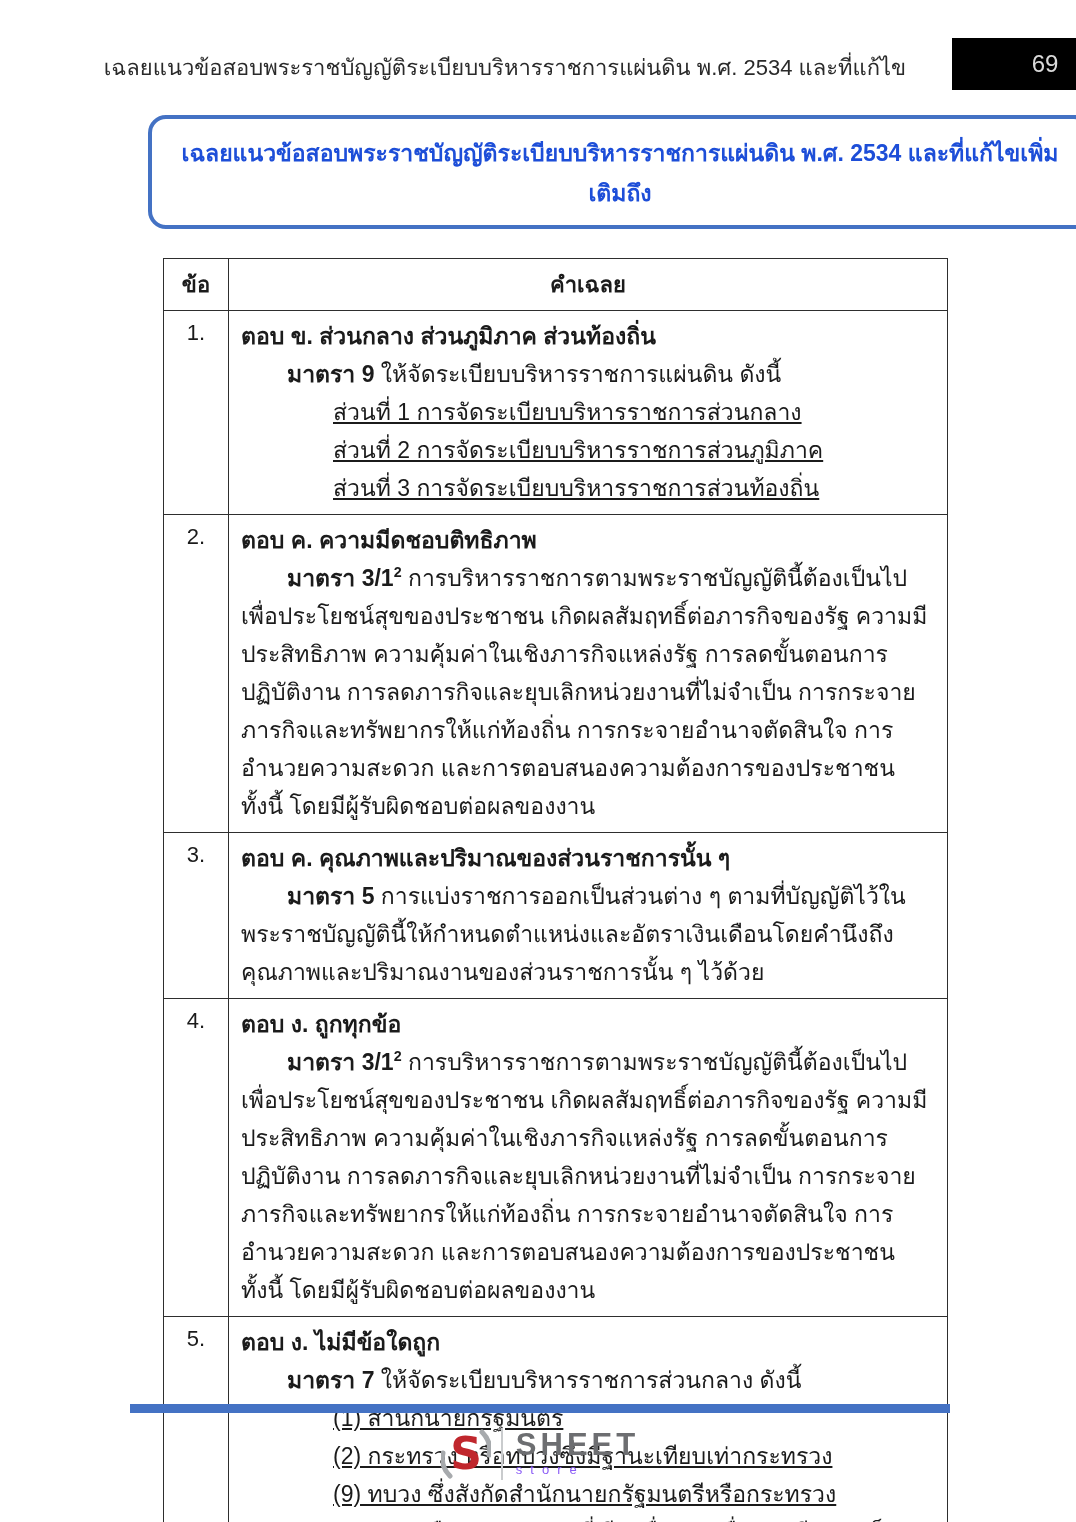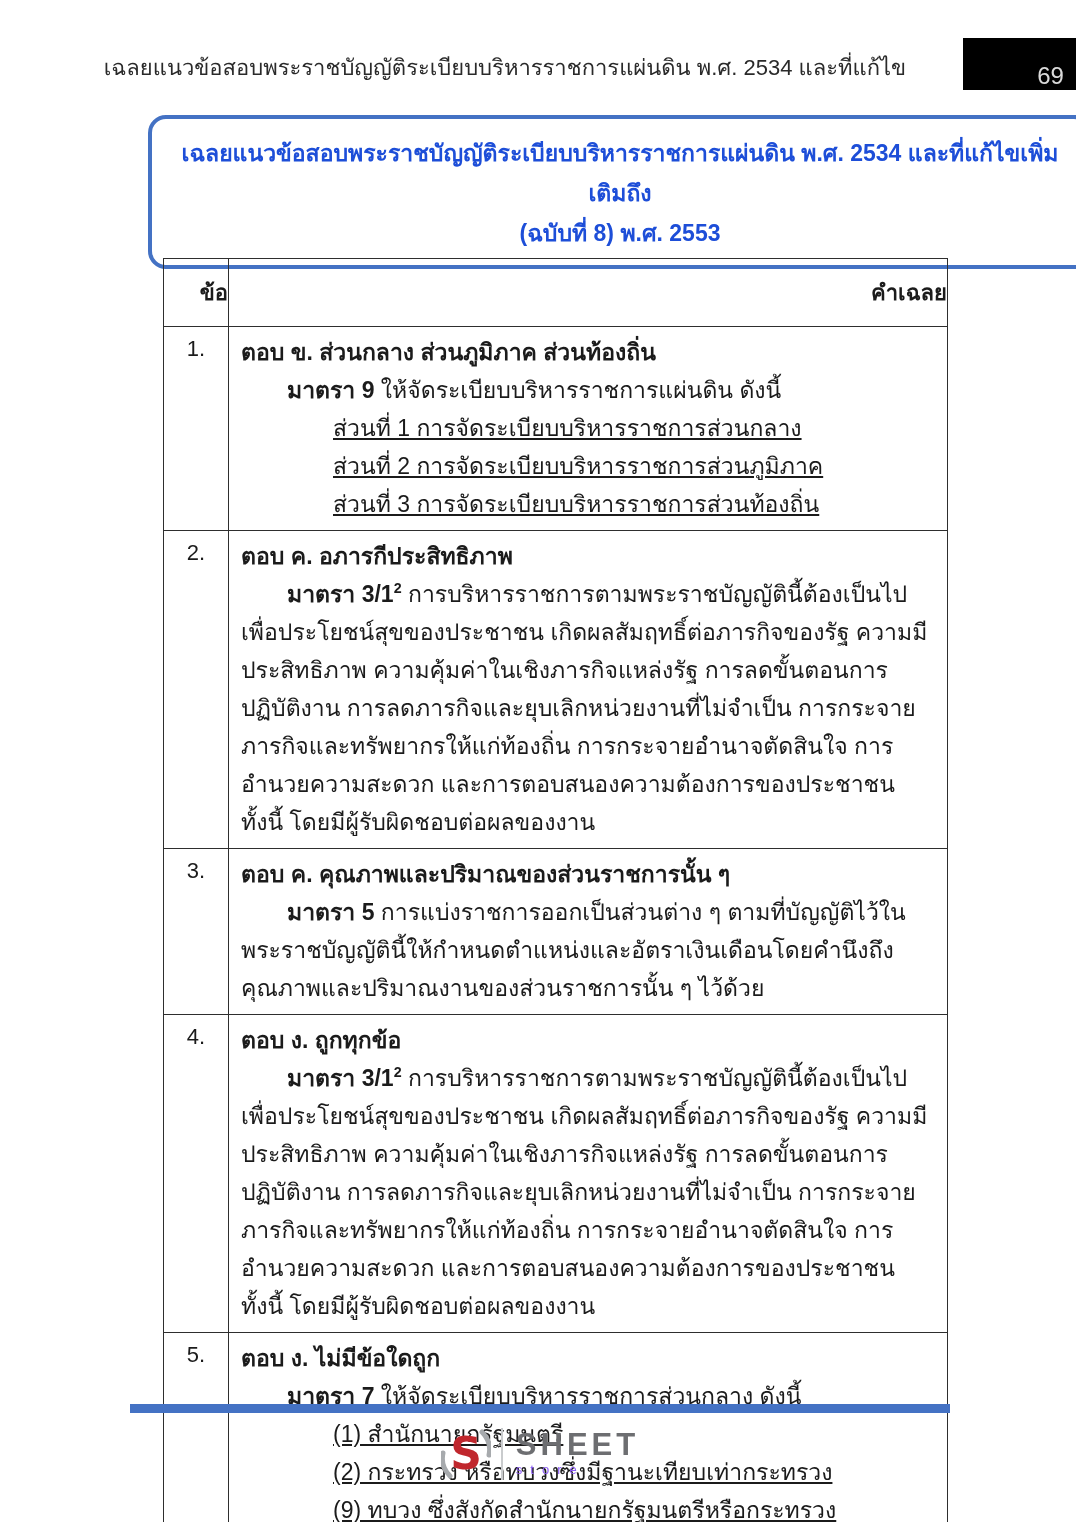--- a/index.html
+++ b/index.html
@@ -9,23 +9,23 @@
     color:#1b1b1b;position:relative;overflow:hidden;
   }
   .page{position:absolute;inset:0;}
 
   
   .header-title{
     position:absolute;top:50px;left:0;width:1010px;
     text-align:center;font-size:22px;color:#2a2a2a;
   }
   .page-number-box{
-    position:absolute;top:38px;right:0;width:113px;height:52px;
+    position:absolute;top:38px;right:0;width:124px;height:52px;
     background:#000000;color:#d9d9d9;font-size:24px;
-    display:flex;align-items:flex-end;justify-content:center;
+    display:flex;align-items:center;justify-content:center;
     padding-left:62px;box-sizing:border-box;
   }
 
   
   .title-box{
     position:absolute;top:115px;left:148px;width:944px;box-sizing:border-box;
     border:4px solid #4472C4;border-radius:18px;background:#ffffff;
     padding:14px 18px 12px 18px;text-align:center;
     font-weight:bold;font-size:23px;line-height:40px;color:#1d4ed8;
   }
@@ -34,22 +34,22 @@
   table.answer-table{
     position:absolute;top:258px;left:163px;width:785px;
     border-collapse:collapse;table-layout:fixed;
     font-size:23px;color:#1b1b1b;
   }
   table.answer-table th,table.answer-table td{
     border:1.5px solid #2e2e2e;vertical-align:top;box-sizing:border-box;
   }
   .col-no{width:65px;}
   table.answer-table th{
-    font-weight:bold;text-align:right;font-size:22px;
-    height:40px;vertical-align:middle;padding:16px 0;
+    font-weight:bold;text-align:center;font-size:22px;
+    height:40px;vertical-align:middle;padding:8px 0;
   }
   td.cell-no{text-align:center;padding-top:9px;font-size:22px;}
   td.cell-content{padding:6px 14px 7px 12px;line-height:38px;}
   .answer-line{font-weight:bold;}
   .clause-para{text-indent:46px;}
   .clause-para b{font-weight:bold;}
   .clause-para sup{font-size:0.62em;line-height:0;}
   .item-line{margin-left:92px;text-decoration:underline;}
 
   
@@ -72,21 +72,20 @@
 
 <div class="page">
 
   <div class="header-title">เฉลยแนวข้อสอบพระราชบัญญัติระเบียบบริหารราชการแผ่นดิน พ.ศ. 2534 และที่แก้ไข</div>
   <div class="page-number-box">
     <span>69</span>
   </div>
 
   <div class="title-box">
     <div>เฉลยแนวข้อสอบพระราชบัญญัติระเบียบบริหารราชการแผ่นดิน พ.ศ. 2534 และที่แก้ไขเพิ่มเติมถึง</div>
-    <div>(ฉบับที่ 8) พ.ศ. 2553</div>
   </div>
 
   <table class="answer-table">
     <thead>
       <tr>
         <th class="col-no">ข้อ</th>
         <th>คำเฉลย</th>
       </tr>
     </thead>
     <tbody>
@@ -98,21 +97,21 @@
           <div class="clause-para"><b><span>มาตรา 9</span><sup></sup></b><span> ให้จัดระเบียบบริหารราชการแผ่นดิน ดังนี้</span></div>
           <div class="item-line">ส่วนที่ 1 การจัดระเบียบบริหารราชการส่วนกลาง</div>
           <div class="item-line">ส่วนที่ 2 การจัดระเบียบบริหารราชการส่วนภูมิภาค</div>
           <div class="item-line">ส่วนที่ 3 การจัดระเบียบบริหารราชการส่วนท้องถิ่น</div>
         </td>
       </tr>
 
       <tr style="height:229px;">
         <td class="cell-no">2.</td>
         <td class="cell-content">
-          <div class="answer-line">ตอบ ค. อภารกีประสิทธิภาพ</div>
+          <div class="answer-line">ตอบ ค. ความมีดชอบติทธิภาพ</div>
           <div class="clause-para"><b><span>มาตรา 3/1</span><sup>2</sup></b><span> การบริหารราชการตามพระราชบัญญัตินี้ต้องเป็นไปเพื่อประโยชน์สุขของประชาชน เกิดผลสัมฤทธิ์ต่อภารกิจของรัฐ ความมีประสิทธิภาพ ความคุ้มค่าในเชิงภารกิจแหล่งรัฐ การลดขั้นตอนการปฏิบัติงาน การลดภารกิจและยุบเลิกหน่วยงานที่ไม่จำเป็น การกระจายภารกิจและทรัพยากรให้แก่ท้องถิ่น การกระจายอำนาจตัดสินใจ การอำนวยความสะดวก และการตอบสนองความต้องการของประชาชน ทั้งนี้ โดยมีผู้รับผิดชอบต่อผลของงาน</span></div>
         </td>
       </tr>
 
       <tr style="height:156px;">
         <td class="cell-no">3.</td>
         <td class="cell-content">
           <div class="answer-line">ตอบ ค. คุณภาพและปริมาณของส่วนราชการนั้น ๆ</div>
           <div class="clause-para"><b><span>มาตรา 5</span><sup></sup></b><span> การแบ่งราชการออกเป็นส่วนต่าง ๆ ตามที่บัญญัติไว้ในพระราชบัญญัตินี้ให้กำหนดตำแหน่งและอัตราเงินเดือนโดยคำนึงถึงคุณภาพและปริมาณงานของส่วนราชการนั้น ๆ ไว้ด้วย</span></div>
         </td>

